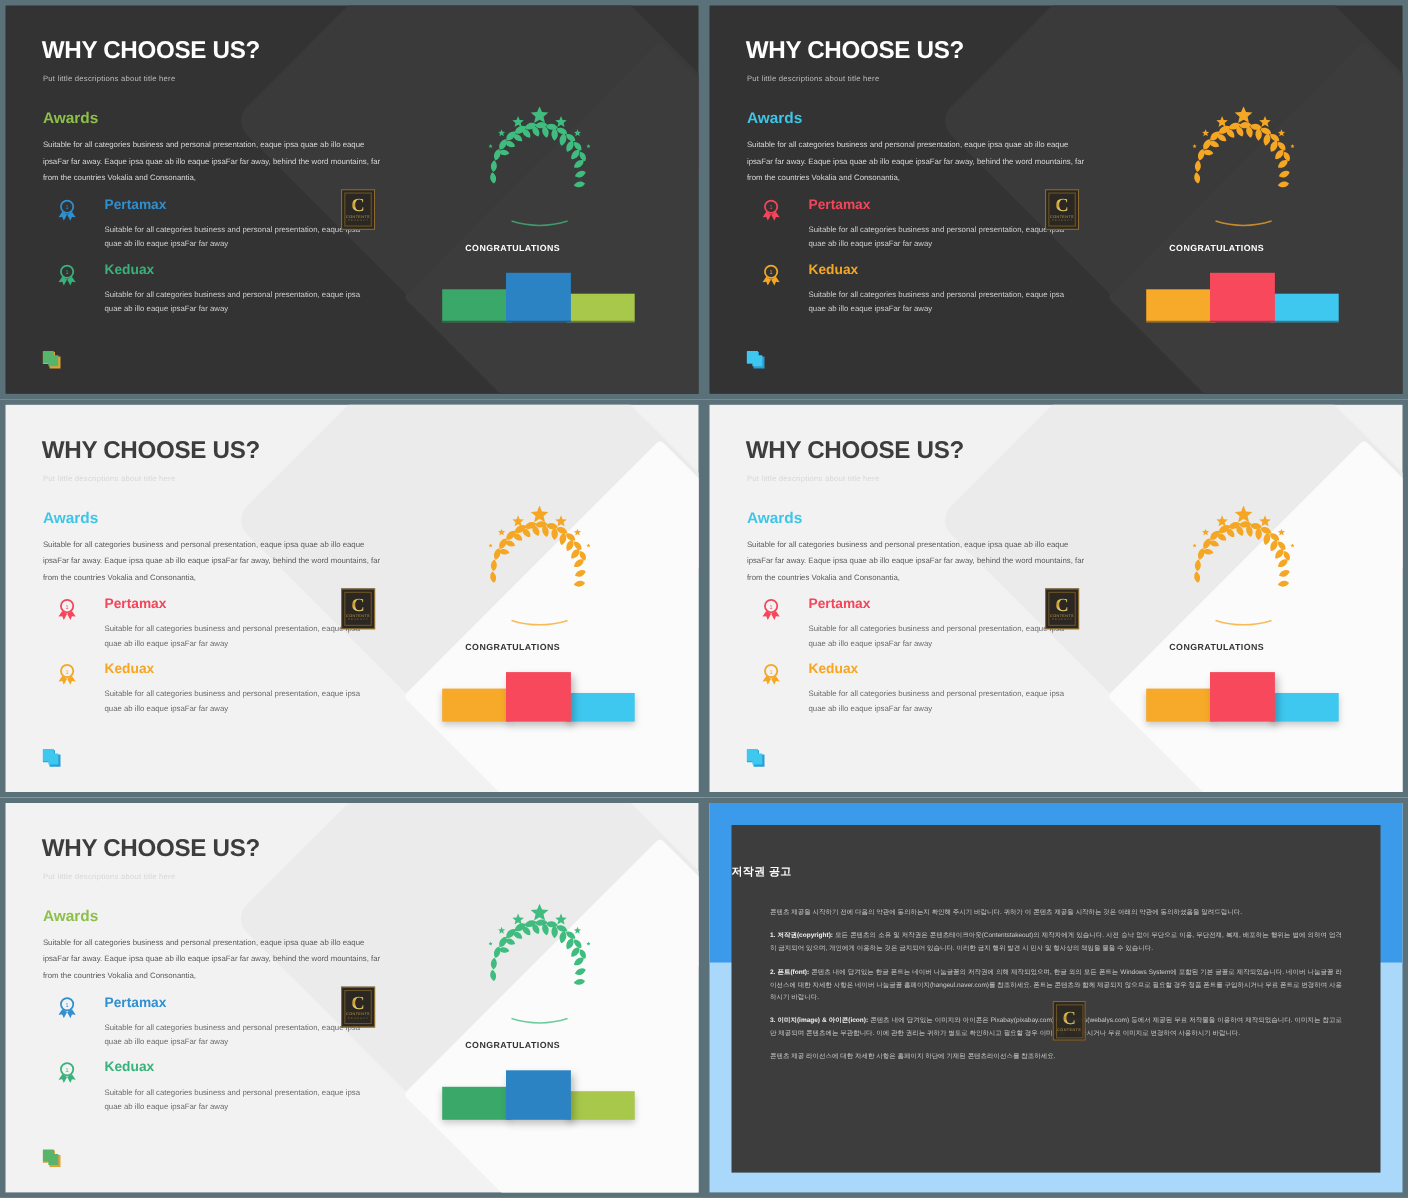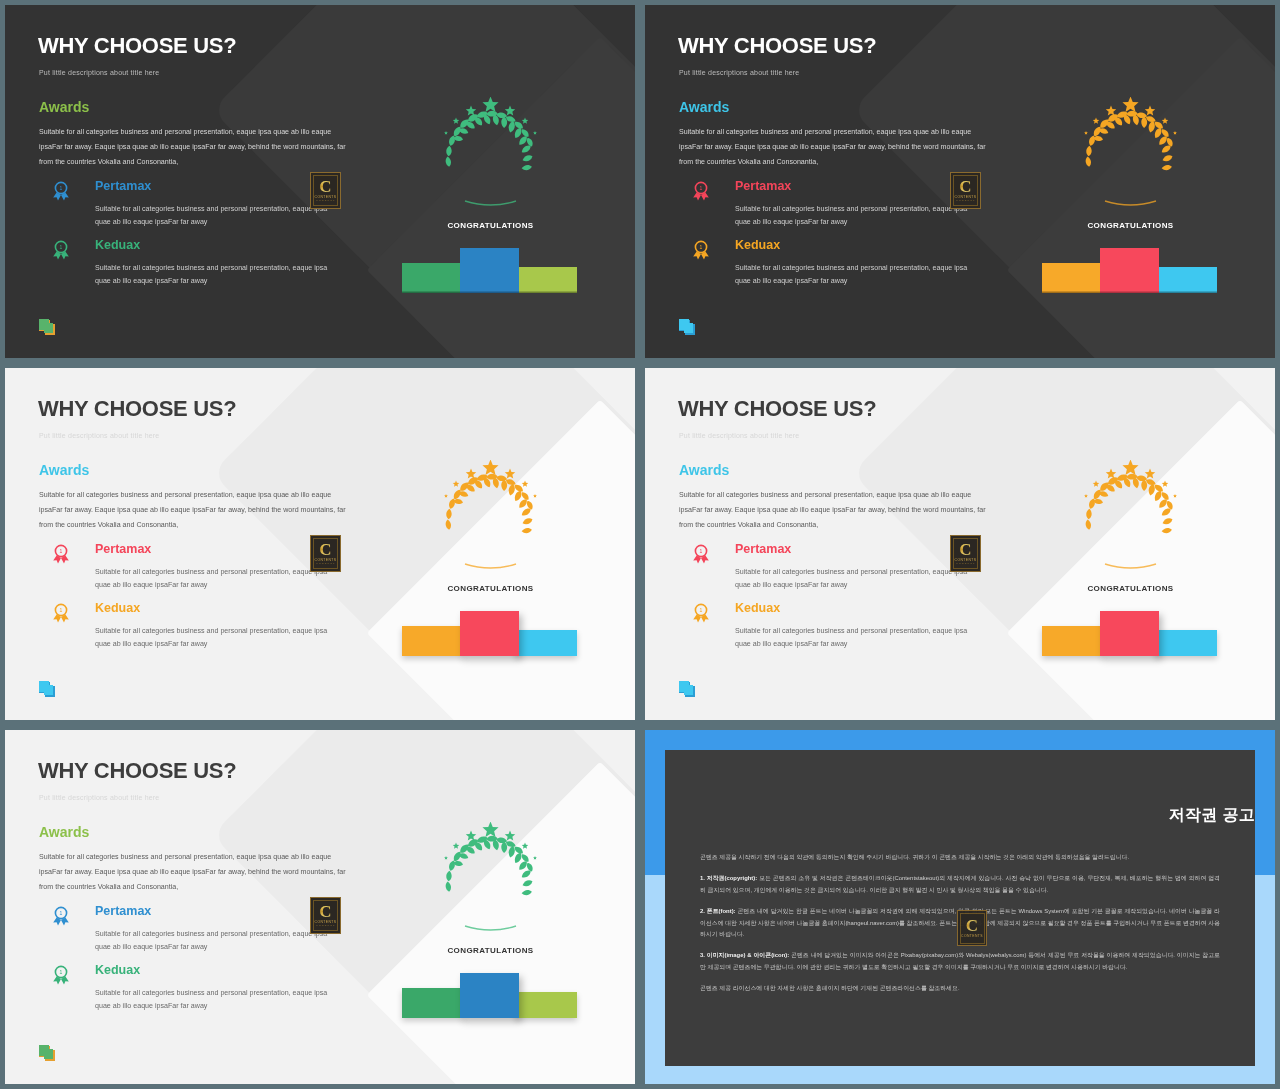--- a/index.html
+++ b/index.html
@@ -114,21 +114,21 @@
     background: linear-gradient(180deg,#f6e27a 0%,#c79a2e 50%,#fae98f 100%);
     -webkit-background-clip: text; background-clip: text;
     color: transparent;
   }
   .badge-txt { font-size: 3.4px; color: #c9a34a; letter-spacing: 0.4px; margin-top: 1px; }
   .badge-txt2 { font-size: 2.4px; color: #8c7030; letter-spacing: 0.2px; }
 
   .wreath-wrap { position: absolute; left: 418px; top: 92px; width: 135px; height: 115px; }
   .congrats {
     position: absolute; left: 418px; top: 216px; width: 135px;
-    text-align: center; font-size: 8px; font-weight: bold; letter-spacing: 0.4px;
+    font-size: 8px; font-weight: bold; letter-spacing: 0.4px;
   }
   .podium { position: absolute; left: 397px; top: 243px; width: 175px; height: 45px; }
   .pod { position: absolute; bottom: 0; }
   .pod-left  { left: 0px;   width: 63px; height: 30px; }
   .pod-mid   { left: 58px;  width: 59px; height: 45px; }
   .pod-right { left: 113px; width: 62px; height: 26px; }
   .pod-left, .pod-right { box-shadow: 0 -1.5px 0 rgba(0,0,0,0.35) inset; }
   .pod-mid { box-shadow: 0 -1.5px 0 rgba(0,0,0,0.30) inset; z-index: 3; }
   .light .pod { box-shadow: 0 3px 6px rgba(0,0,0,0.20); }
   .light .pod-mid { box-shadow: 3px 4px 7px rgba(0,0,0,0.25); }
@@ -143,22 +143,22 @@
   }
   .notice-blue-top {
     position: absolute; left: 0; top: 0; width: 100%; height: 145px;
     background: #3c9aea;
   }
   .notice-panel {
     position: absolute; left: 20px; top: 20px; right: 20px; bottom: 18px;
     background: #3d3d3d;
   }
   .notice-title {
-    text-align: right; color: #ffffff;
-    font-size: 16px; font-weight: bold; margin-top: 55px;
+    text-align: left; color: #ffffff;
+    font-size: 10px; font-weight: bold; margin-top: 35px;
     letter-spacing: 0.3px;
   }
   .notice-body { padding: 0 35px; margin-top: 26px; }
   .notice-body p {
     color: #cfcfcf; font-size: 5.9px; line-height: 11.4px;
     margin-bottom: 10px; text-align: justify;
   }
   .notice-body p b { color: #f0f0f0; }
   .notice-badge {
     position: absolute; left: 292px; top: 160px;

